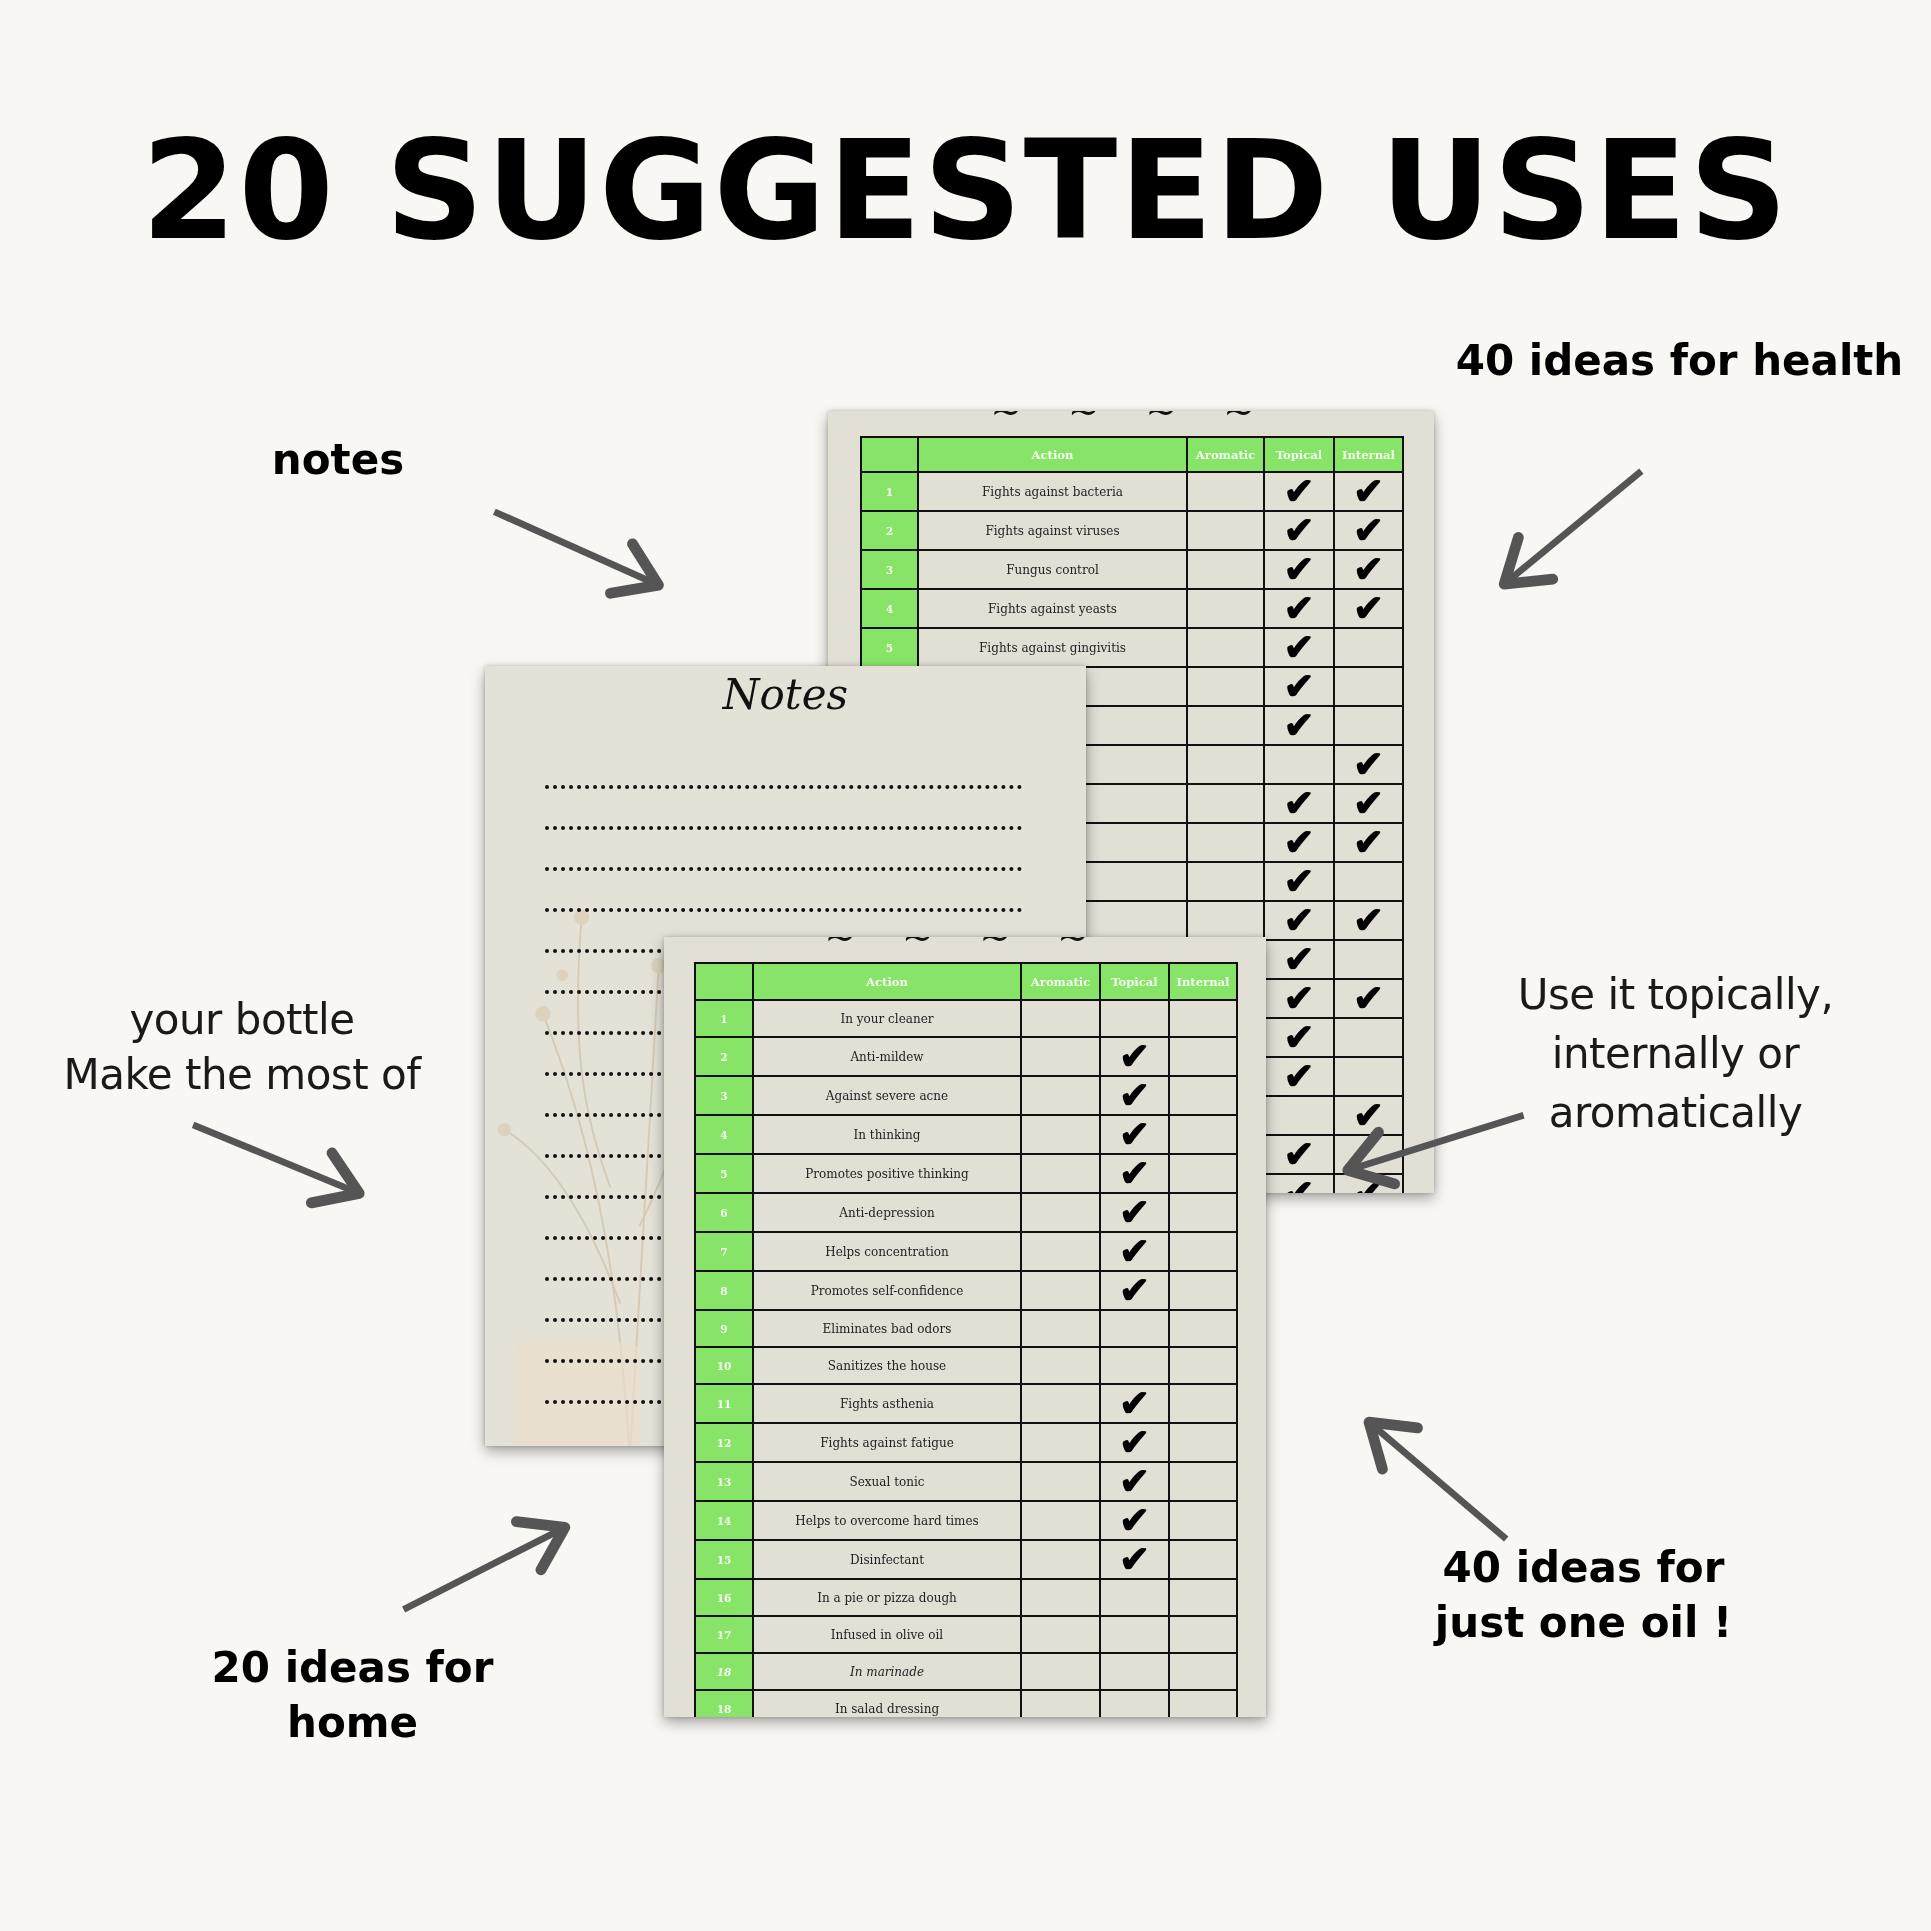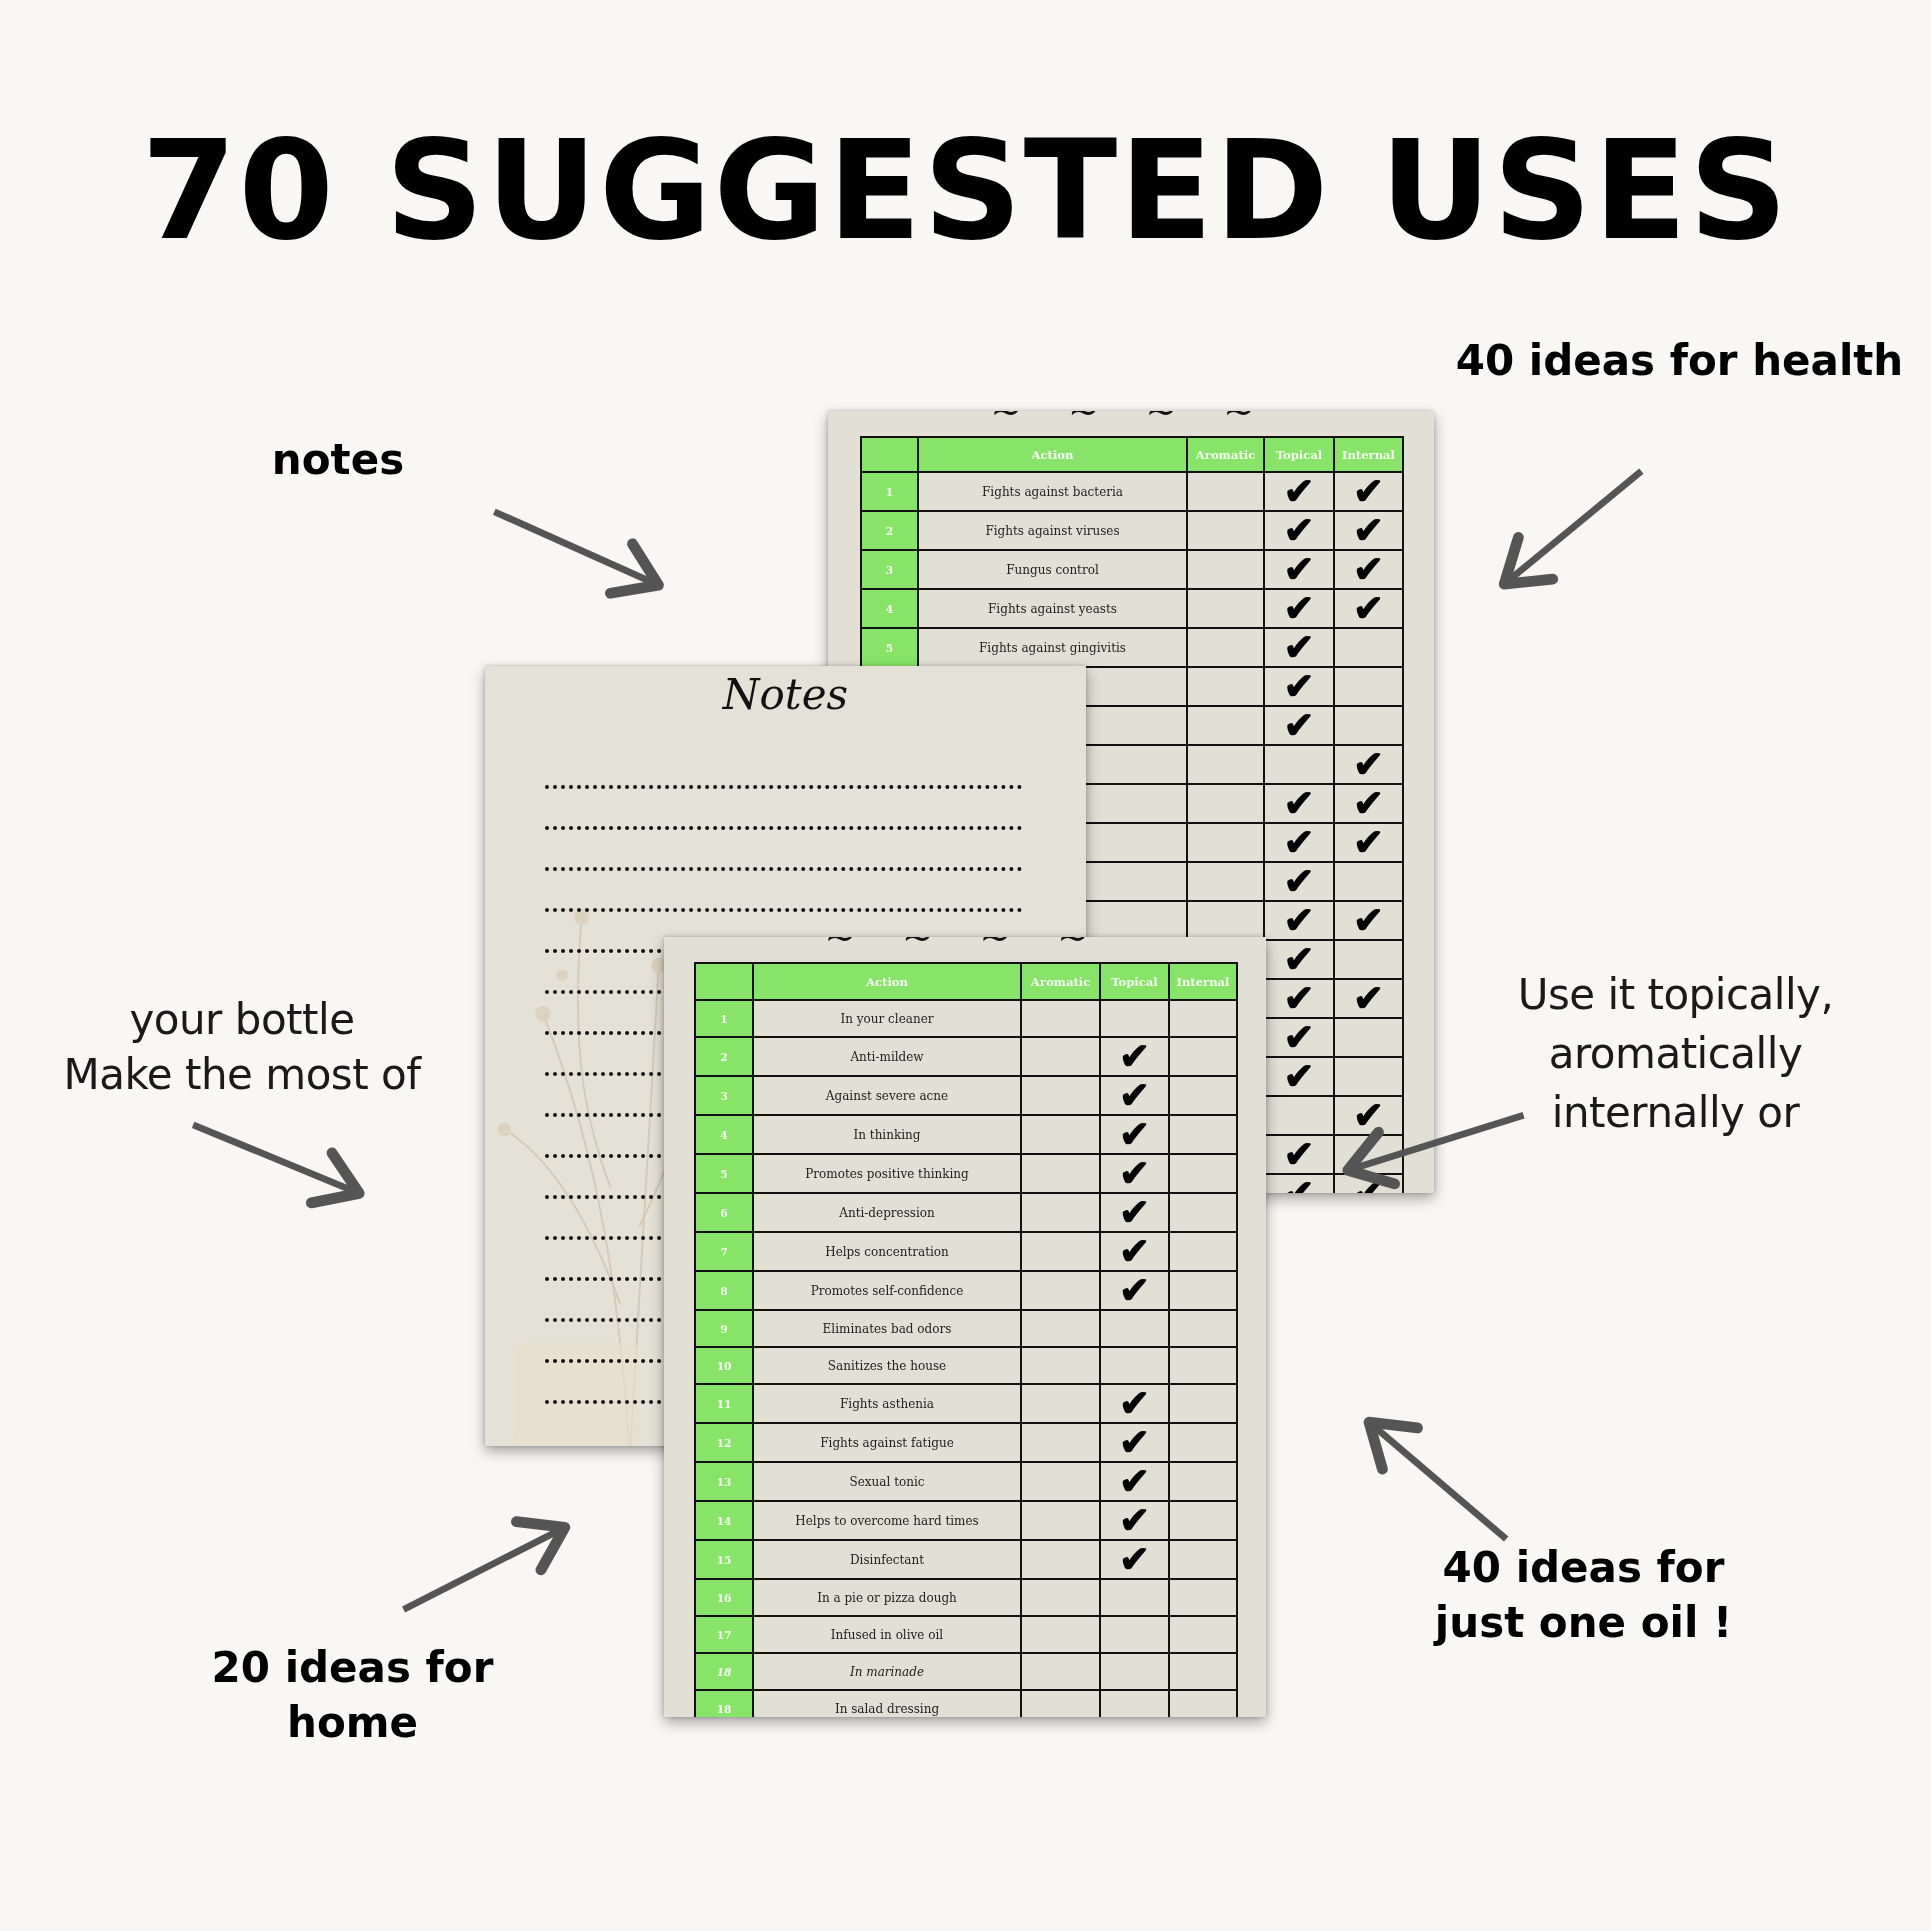--- a/index.html
+++ b/index.html
@@ -48,21 +48,21 @@
     position:absolute; height:0; border-top:4.8px dotted #111;
   }
   .plant {
     position:absolute; left:0; top:58px; width:251px; height:734px; opacity:0.55;
   }
   .arrow { position:absolute; overflow:visible; }
 </style>
 </head>
 <body>
 
-<div class="title">70 SUGGESTED USES</div>
+<div class="title">20 SUGGESTED USES</div>
 
 <div class="page" style="left:828px; top:411px; width:606px; height:782px;">
   <div class="page-script" style="top:-21px; letter-spacing:17.4px;">~ ~ ~ ~</div>
   <table class="uses" style="left:32px; top:25px; width:542px;">
     <colgroup>
       <col style="width:57px">
         <col style="width:269px">
         <col style="width:77px">
         <col style="width:70px">
         <col style="width:69px">
@@ -418,22 +418,22 @@
 
 <div class="label bold" style="left:1448px; top:334px; width:463px;">40 ideas for health</div>
 
 <div class="label light" style="left:39px; top:993px; width:406px;">
   <div>your bottle</div>
   <div>Make the most of</div>
 </div>
 
 <div class="label light" style="left:1487px; top:966px; width:377px; line-height:1.4;">
   <div>Use it topically,</div>
+  <div>internally or</div>
   <div>aromatically</div>
-  <div>internally or</div>
 </div>
 
 <div class="label bold" style="left:193px; top:1641px; width:319px;">
   <div>20 ideas for</div>
   <div>home</div>
 </div>
 
 <div class="label bold" style="left:1429px; top:1541px; width:309px;">
   <div>40 ideas for</div>
   <div>just one oil !</div>

